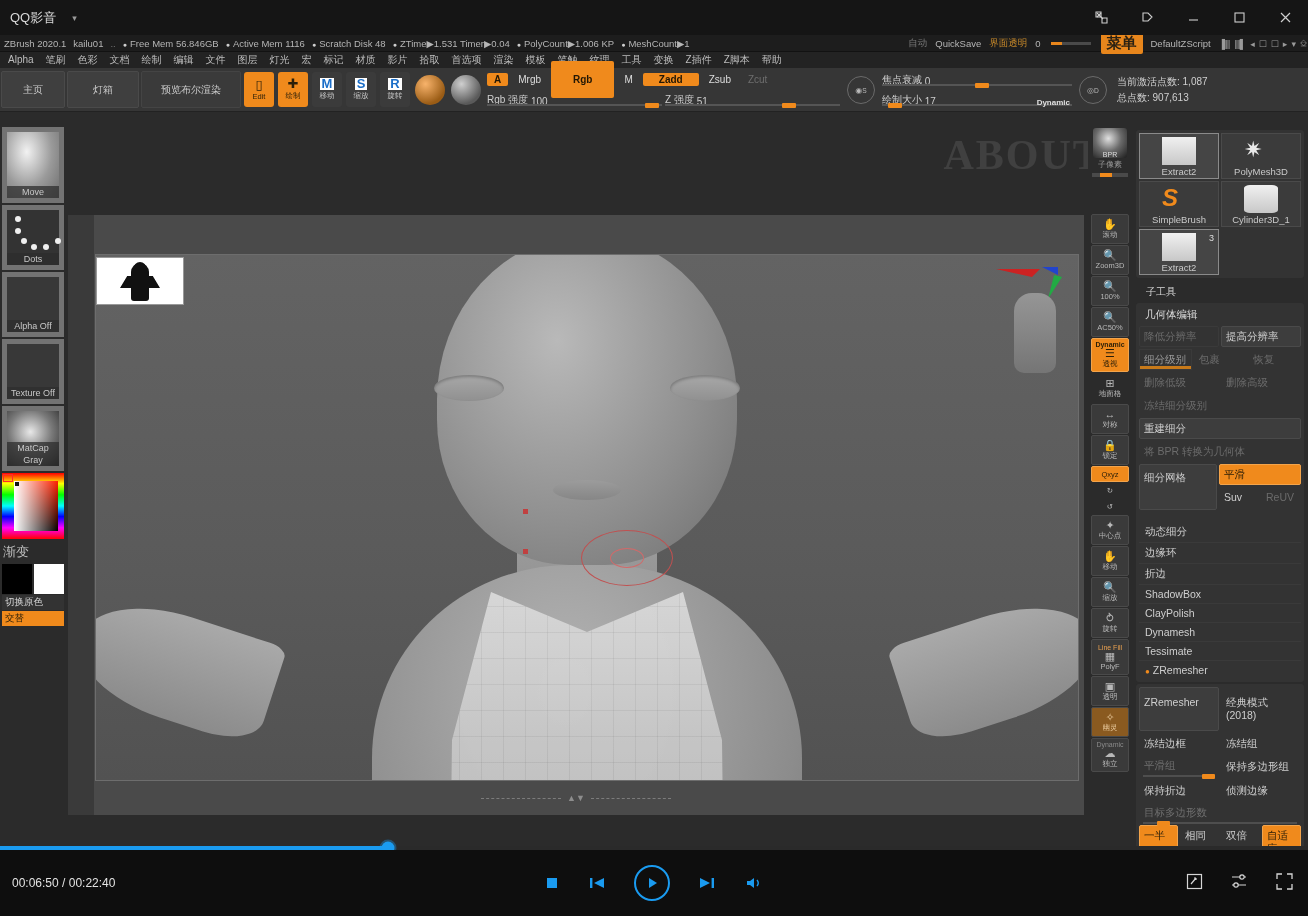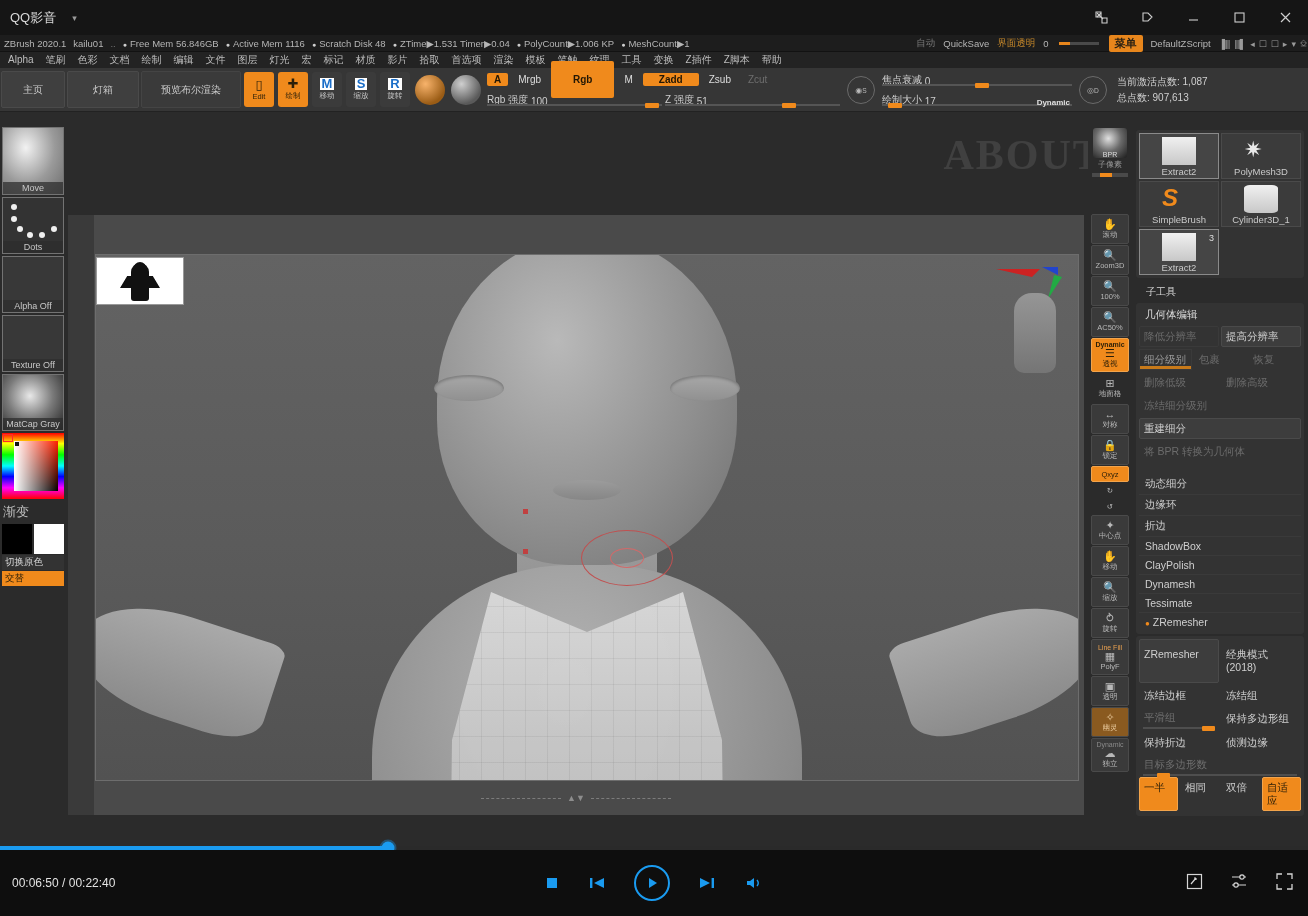--- a/index.html
+++ b/index.html
@@ -66,21 +66,21 @@
     display: flex; align-items: center; gap: 8px;
     padding-right: 2px; font-size: 9.5px;
   }
   .dim { color: #787878; }
   .sliderette {
     width: 40px; height: 3px; background: #4a4a4a; position: relative;
     display: inline-block; margin: 0 2px; vertical-align: middle;
   }
   .sliderette i { position: absolute; left: 0; top: 0; bottom: 0; width: 11px; background: #e8861c; }
   .tagbtn {
-    background: #e8861c; color: #2a2113; font-size: 11px;
+    background: #e8861c; color: #2a2113; font-size: 15px;
     padding: 1px 6px; border-radius: 2px; font-weight: bold;
   }
   .miniicons { display: flex; gap: 5px; align-items: center; color: #9a9a9a; font-size: 9px; letter-spacing: -1px; }
 
   
   .zb-menu {
     height: 16px; background: #232323;
     display: flex; align-items: center;
     font-size: 10px; color: #bdbdbd;
     padding-left: 2px;
@@ -148,21 +148,21 @@
     font-size: 8px; color: #b8b8b8;
   }
   .counts { font-size: 10px; color: #cfcfcf; line-height: 16px; padding-left: 6px; }
 
   
   .left-shelf {
     position: absolute; left: 0; top: 91px; width: 66px; bottom: 0;
     background: #2b2b2b;
   }
   .ls-item {
-    margin: 1px 2px 2px 2px; background: #b91c1c; border: 1px solid #737373;
+    margin: 1px 2px 2px 2px; background: #b91c1c; border: 5px solid #737373;
     position: relative;
   }
   .ls-label {
     position: absolute; bottom: 0; left: 0; right: 0; text-align: center;
     font-size: 9px; color: #c8c8c8; background: rgba(45,45,45,0.75);
     line-height: 12px;
   }
   .ls-thumb { height: 66px; }
   .ls-thumb.move { background: radial-gradient(ellipse at 38% 30%, #f2f2f2, #9a9a9a 55%, #6d6d6d 100%); }
   .ls-thumb.matcap { background: radial-gradient(circle at 45% 38%, #e8e8e8, #7a7a7a 48%, #1f1f1f 100%); }
@@ -803,20 +803,30 @@
       </div>
       <div class="tp-row">
         <div class="tp-btn dis flat">冻结细分级别</div>
       </div>
       <div class="tp-row">
         <div class="tp-btn">重建细分</div>
       </div>
       <div class="tp-row">
         <div class="tp-btn dis flat">将 BPR 转换为几何体</div>
       </div>
+      <div class="tp-subdiv">
+        <div class="lbl">细分网格</div>
+        <div class="col">
+          <div class="tp-btn on">平滑</div>
+          <div class="tp-row">
+            <div class="tp-btn flat">Suv</div>
+            <div class="tp-btn dis flat">ReUV</div>
+          </div>
+        </div>
+      </div>
       <div class="tp-item first">动态细分</div>
       <div class="tp-item">边缘环</div>
       <div class="tp-item">折边</div>
       <div class="tp-item">ShadowBox</div>
       <div class="tp-item">ClayPolish</div>
       <div class="tp-item">Dynamesh</div>
       <div class="tp-item">Tessimate</div>
       <div class="tp-item bullet">ZRemesher</div>
     </div>
 

